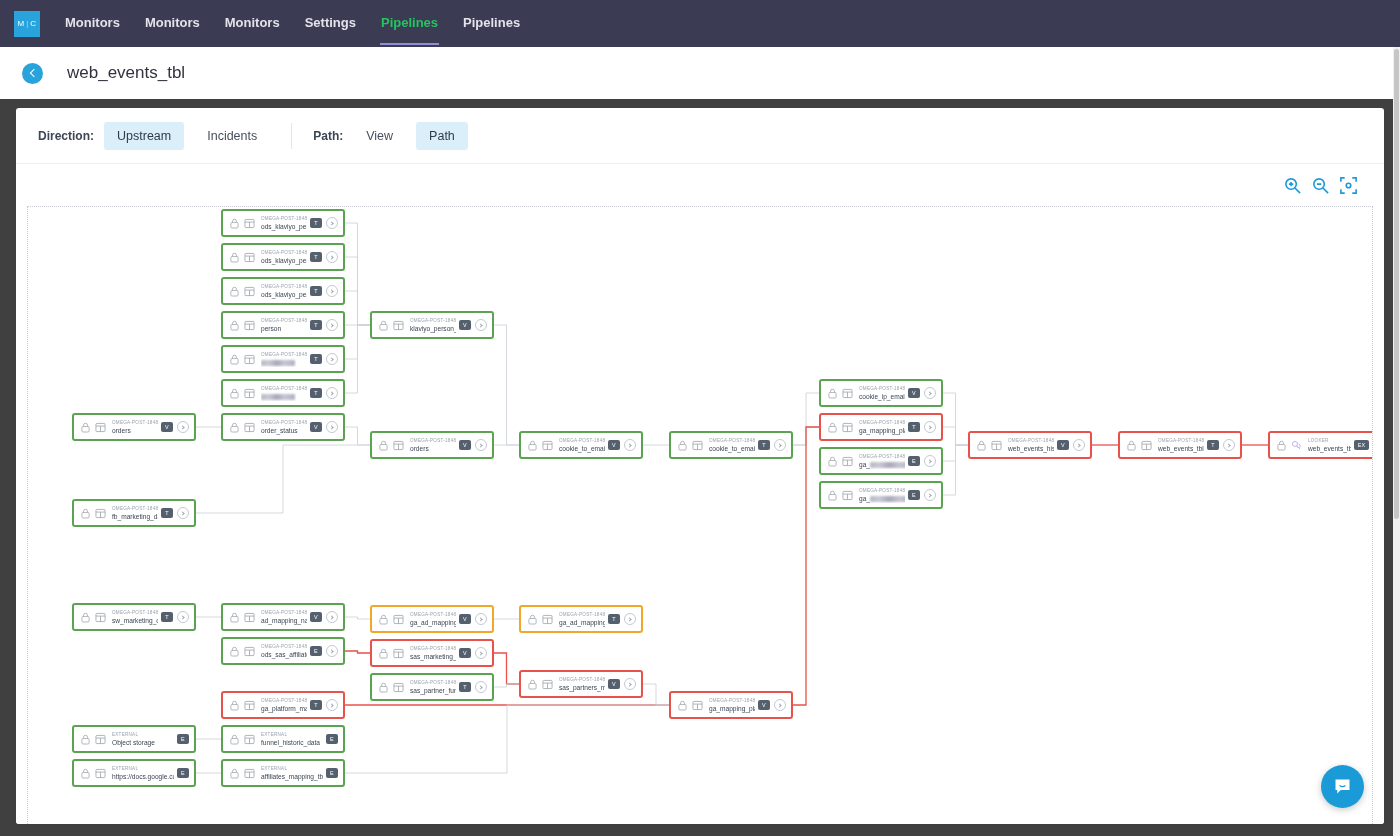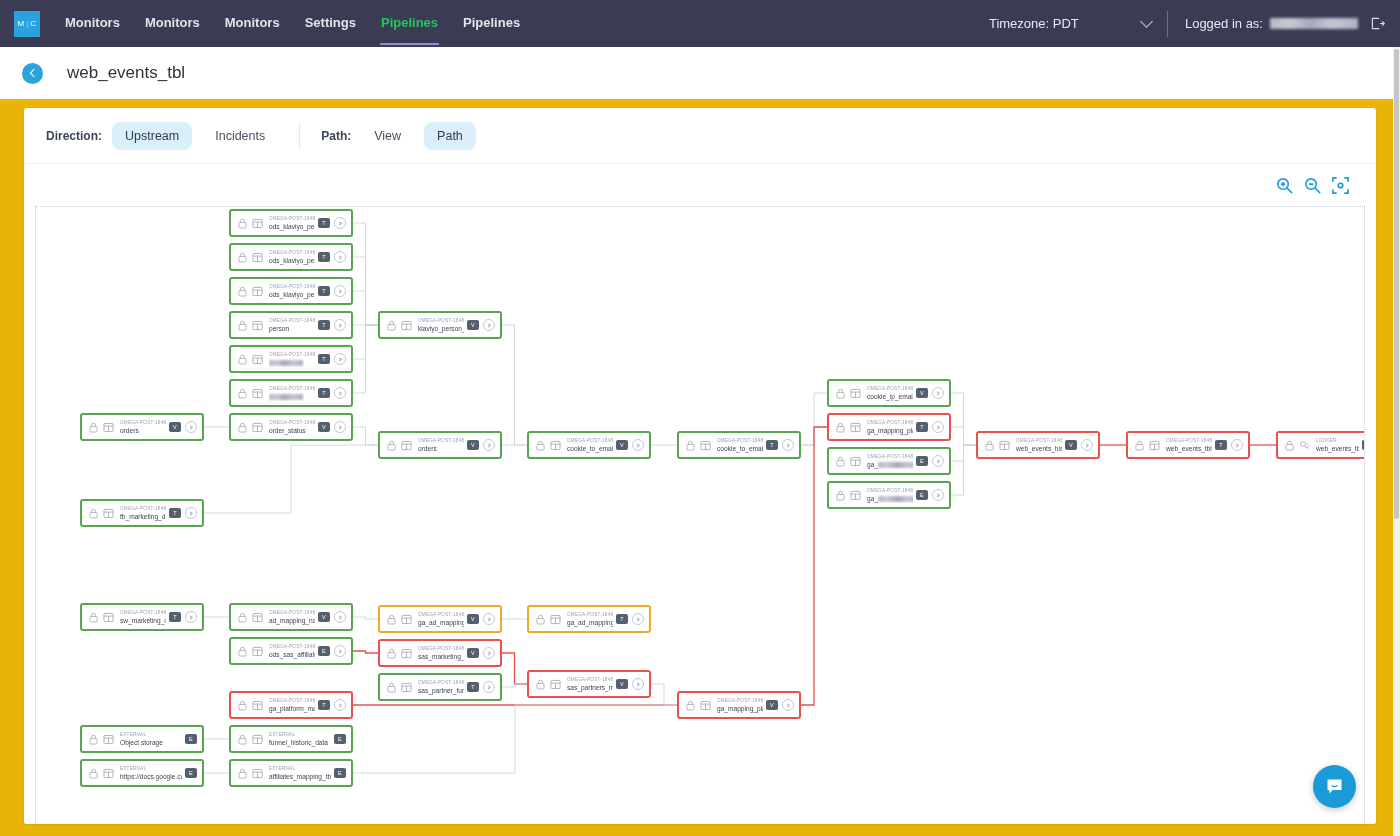--- a/index.html
+++ b/index.html
@@ -67,37 +67,37 @@
     cursor: pointer; flex: 0 0 auto;
   }
   .chev-l {
     width: 6px; height: 6px; border-left: 1.7px solid #fff;
     border-bottom: 1.7px solid #fff; transform: rotate(45deg);
     margin-left: 2px;
   }
   .page-title { font-size: 17px; color: #33333f; margin-left: 24px; }
 
   
-  .stage { background: #eab308; padding: 9px 12px 0; height: 737px; }
+  .stage { background: #404040; padding: 9px 4px 0; height: 737px; }
   .panel {
     background: #fff; margin: 0 12px; border-radius: 3px;
     box-shadow: 0 1px 2px rgba(40,50,70,.10);
     height: 716px; position: relative; overflow: hidden;
   }
   .controls {
     height: 56px; display: flex; align-items: center;
     padding: 0 22px; gap: 10px;
     border-bottom: 1px solid #eceff3;
   }
   .ctl-label { font-size: 12px; color: #3c4654; font-weight: bold; }
   .seg {
     font-size: 12.5px; color: #46505e; padding: 7px 13px;
     border-radius: 3px; cursor: pointer; white-space: nowrap;
   }
-  .seg.on { background: #dbeffb; color: #2e3b4b; border-radius: 8px; }
+  .seg.on { background: #dbeffb; color: #2e3b4b; }
   .ctl-sep { width: 1px; height: 26px; background: #e3e8ee; margin: 0 11px; }
 
   
   .canvas { position: absolute; inset: 56px 0 0 0; background: #fff; }
   .zoomctl {
     position: absolute; right: 26px; top: 12px;
     display: flex; gap: 9px; z-index: 6;
   }
   .zbtn { width: 19px; height: 19px; cursor: pointer; }
   .graph-area {
@@ -173,35 +173,20 @@
     <span style="opacity:.55;margin:0 1.5px">|</span>
     <span>C</span>
   </div>
   <div class="navlinks">
     <div class="navlink">Monitors</div>
     <div class="navlink">Monitors</div>
     <div class="navlink">Monitors</div>
     <div class="navlink">Settings</div>
     <div class="navlink active">Pipelines</div>
     <div class="navlink">Pipelines</div>
-  </div>
-  <div class="nav-right">
-    <div class="tz">
-      <span>Timezone: PDT</span>
-      <span class="chev-d"></span>
-    </div>
-    <div class="nav-divider"></div>
-    <div class="logged">
-      <span>Logged in as:</span>
-      <span class="redact" style="width:88px"></span>
-      <svg class="logout-icon" viewBox="0 0 20 20" fill="none" stroke="#d7d7e2" stroke-width="1.4">
-        <path d="M12 4H4v12h8"></path>
-          <path d="M13 10h5M15.5 7.5 18 10l-2.5 2.5"></path>
-      </svg>
-    </div>
   </div>
 </div>
 
 <div class="titlebar">
   <div class="back-btn">
     <span class="chev-l"></span>
   </div>
   <div class="page-title">web_events_tbl</div>
 </div>
 

